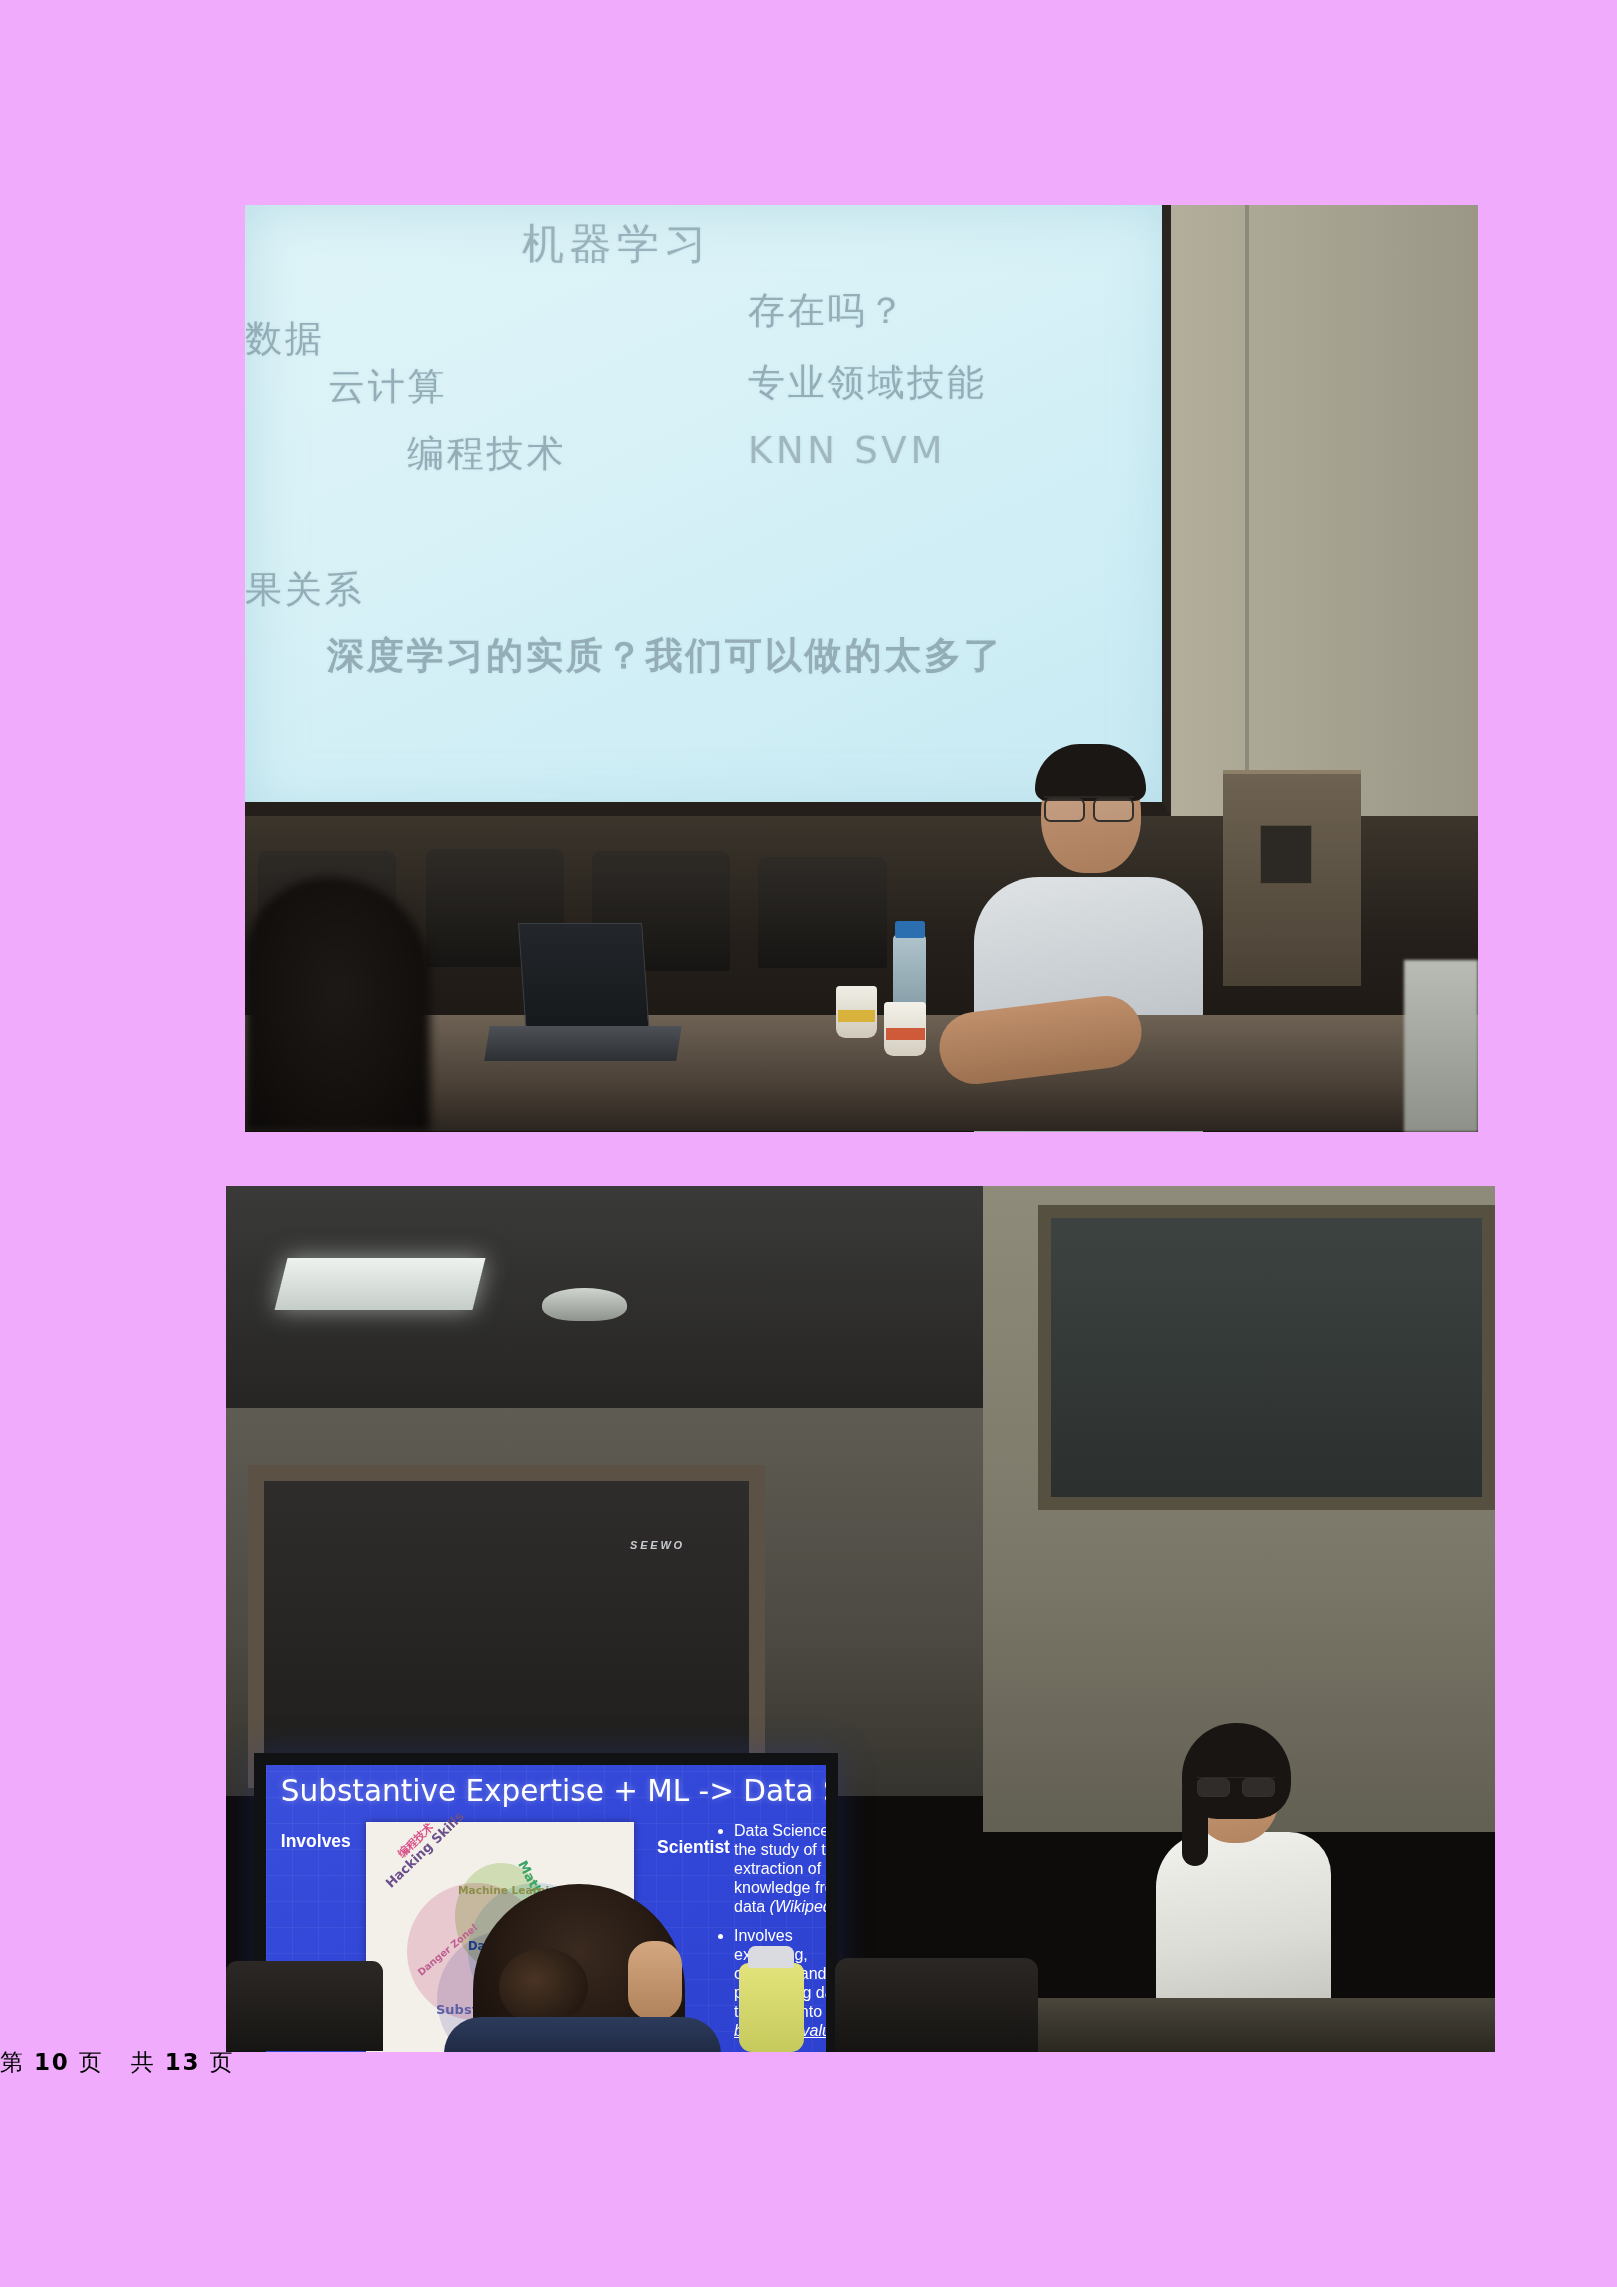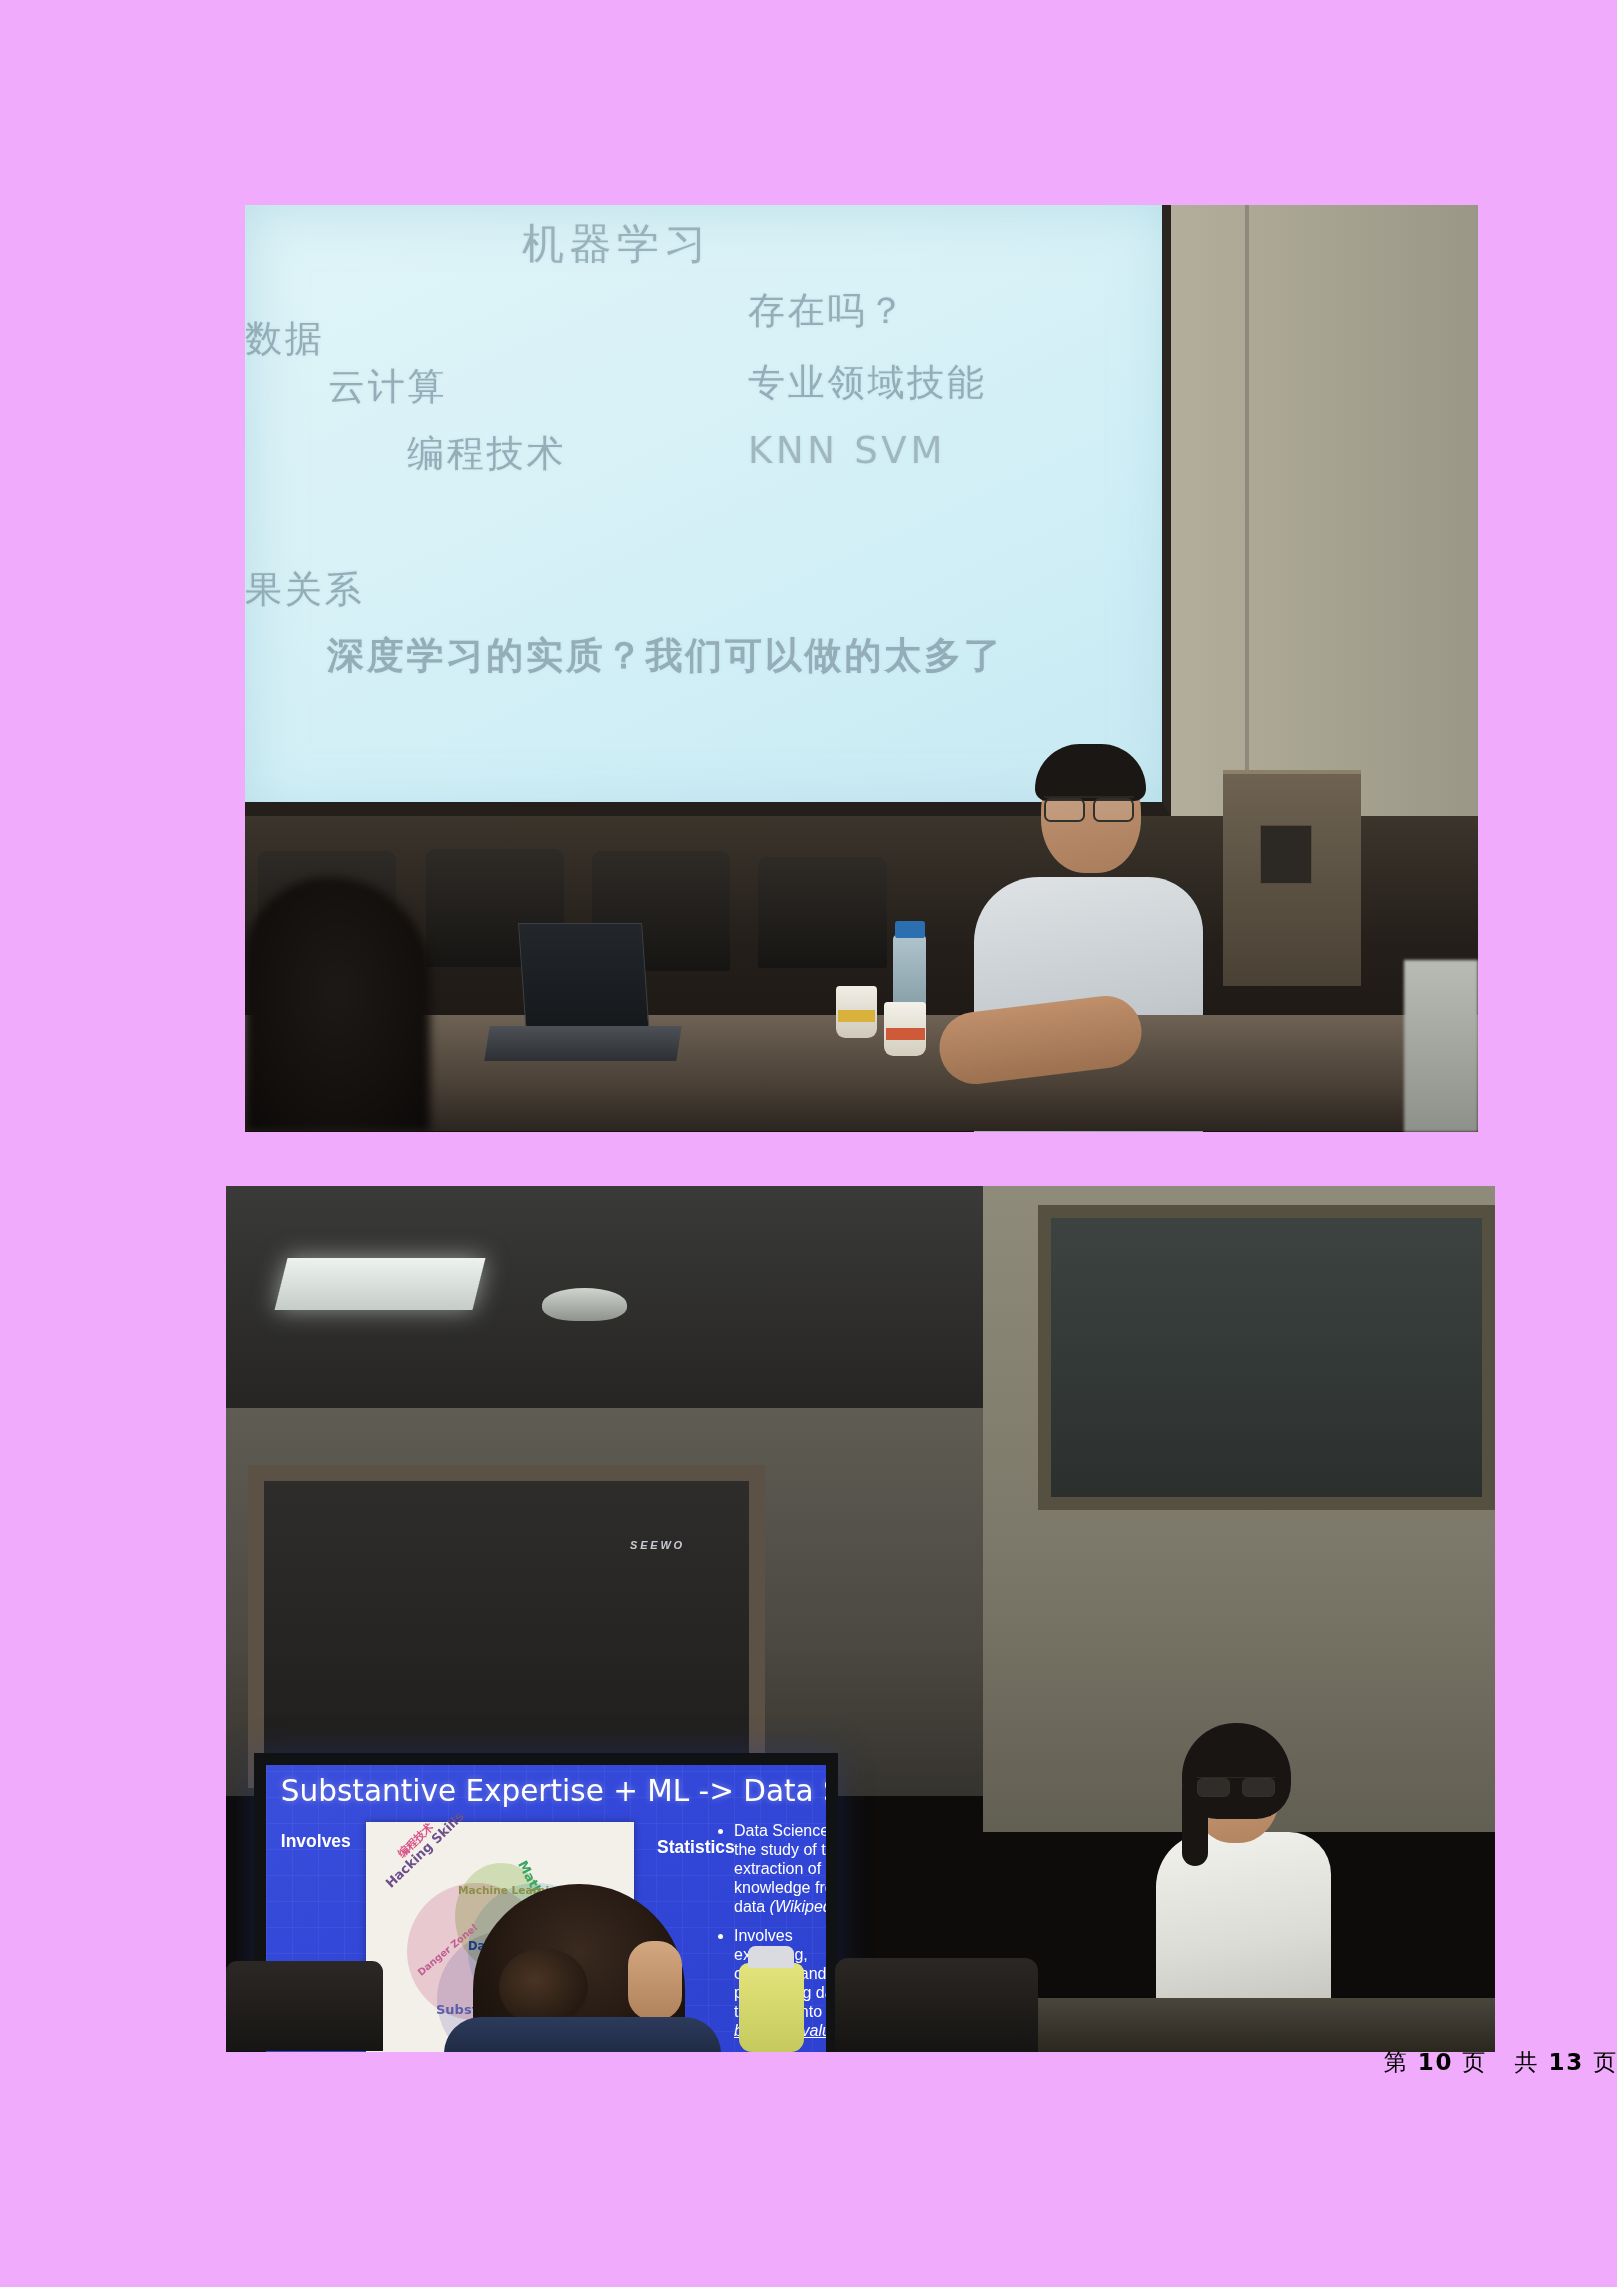--- a/index.html
+++ b/index.html
@@ -421,21 +421,21 @@
     position:absolute; left: 812px; top: 812px; width: 457px; height: 54px;
     background: linear-gradient(180deg,#4a463c 0%, #2a271f 100%);
   }
 
   
   .footer{
     position: absolute;
     left: 0;
     top: 2047px;
     width: 1618px;
-    text-align: right;
+    text-align: left;
     font-family: "DejaVu Sans", sans-serif;
     font-size: 23px;
     color: #000000;
     letter-spacing: 1.8px;
   }
   .footer b { font-weight: bold; }
 </style>
 </head>
 <body>
 
@@ -499,21 +499,21 @@
       <div class="p2-backwindow"></div>
     </div>
 
     <div class="p2-monitor">
       <div class="p2-slide">
         <div class="p2-slide-grid"></div>
 
         <div class="p2-slide-title">Substantive Expertise + ML -&gt; Data Science</div>
 
         <div class="p2-lbl-eng">Involves</div>
-        <div class="p2-lbl-sci">Statistics</div>
+        <div class="p2-lbl-sci">Scientist</div>
 
         <div class="venn-card">
           <div class="venn-wrap">
             <div class="circ circ-hack"></div>
             <div class="circ circ-math"></div>
             <div class="circ circ-subst"></div>
             <div class="circ circ-ml"></div>
 
             <div class="vt vt-hack">
               <span class="cn">编程技术</span>

